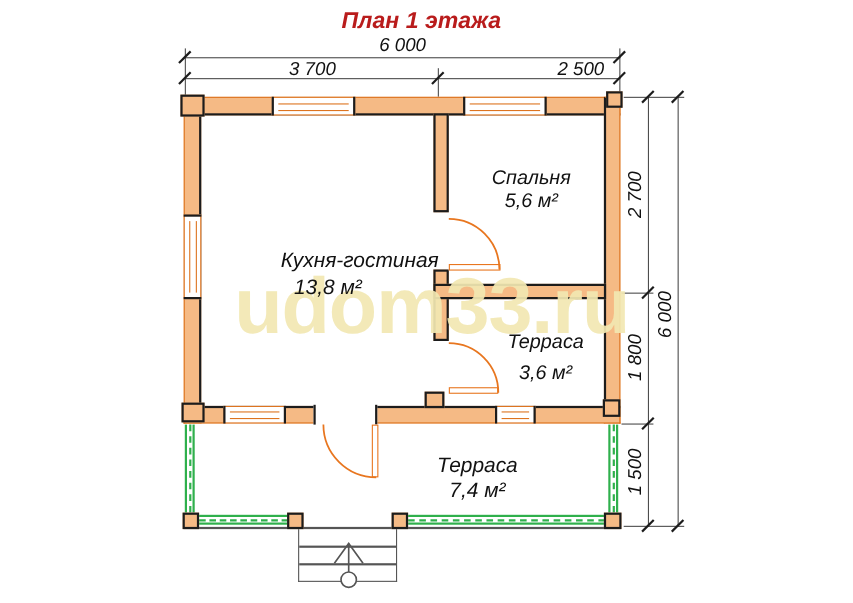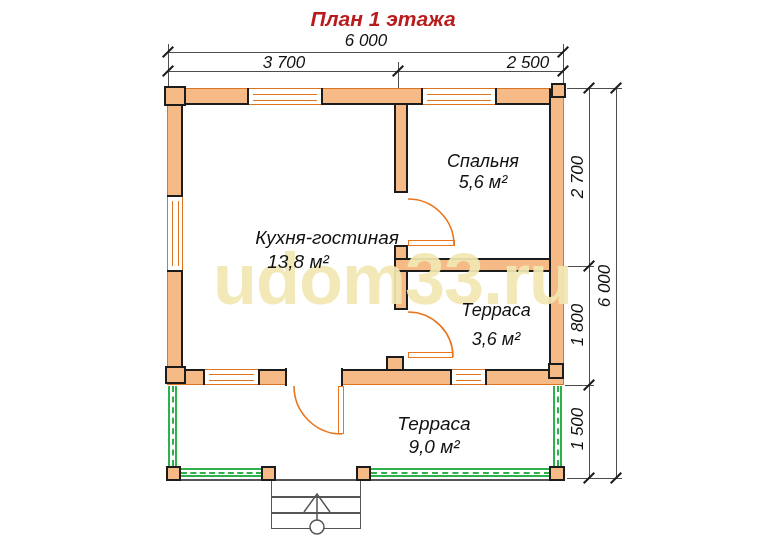--- a/index.html
+++ b/index.html
@@ -169,15 +169,15 @@
 
   <div class="watermark" style="left:213px;top:238px;">udom33.ru</div>
 
   <div class="rlabel" style="left:298px;top:227px;margin-left:29px;">Кухня-гостиная</div>
   <div class="rlabel" style="left:298px;top:251px;">13,8 м²</div>
   <div class="rlabel sm" style="left:483px;top:151px;">Спальня</div>
   <div class="rlabel sm" style="left:483px;top:172px;">5,6 м²</div>
   <div class="rlabel sm" style="left:496px;top:300px;">Терраса</div>
   <div class="rlabel sm" style="left:496px;top:329px;">3,6 м²</div>
   <div class="rlabel" style="left:434px;top:413px;">Терраса</div>
-  <div class="rlabel" style="left:434px;top:436px;">9,0 м²</div>
+  <div class="rlabel" style="left:434px;top:436px;">7,4 м²</div>
 
 </div>
 
 </body></html>

